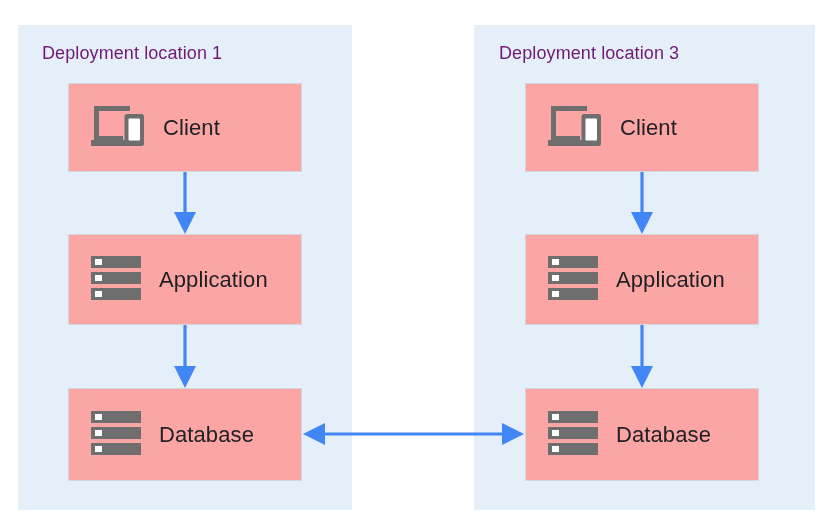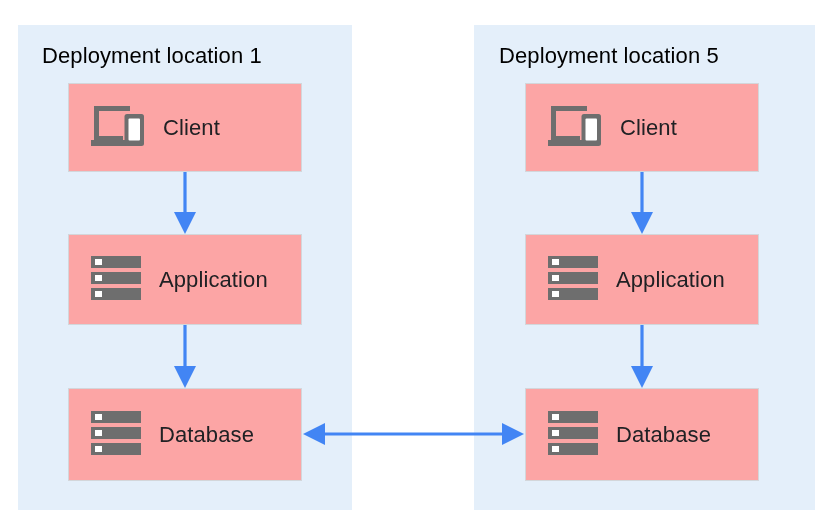--- a/index.html
+++ b/index.html
@@ -10,22 +10,22 @@
     overflow:hidden;
   }
   #stage{position:relative;width:834px;height:524px;}
 
   .panel{
     position:absolute;
     background:#e4effa;
   }
   .panel-title{
     position:absolute;
-    font-size:22px;
-    color:#000000;
+    font-size:18px;
+    color:#701a75;
     letter-spacing:.1px;
     white-space:nowrap;
   }
 
   .node{
     position:absolute;
     background:#fca5a5;
     border:1px solid #d3d6da;
     box-sizing:border-box;
     display:flex;
@@ -94,21 +94,21 @@
         <rect x="0" y="18" width="50" height="12" fill="#6e6e6e"></rect>
         <rect x="4" y="21" width="7" height="6" fill="#ffffff"></rect>
         <rect x="0" y="34" width="50" height="12" fill="#6e6e6e"></rect>
         <rect x="4" y="37" width="7" height="6" fill="#ffffff"></rect>
       </svg>
     </span>
     <span class="label">Database</span>
   </div>
 
   <div class="panel" style="left:474px;top:25px;width:341px;height:485px;"></div>
-  <div class="panel-title" style="left:499px;top:43px;">Deployment location 5</div>
+  <div class="panel-title" style="left:499px;top:43px;">Deployment location 3</div>
 
   <div class="node" style="left:525px;top:83px;width:234px;height:89px;">
     <span class="icon">
       <svg width="54" height="48" viewBox="0 0 54 48" xmlns="http://www.w3.org/2000/svg">
         <path d="M3 4 h36 v5 H8 v25 h24 v5 H3 Z" fill="#6e6e6e"></path>
         <rect x="0" y="38" width="36" height="6" fill="#6e6e6e"></rect>
         <rect x="33.5" y="12" width="19.5" height="32" rx="2.5" fill="#6e6e6e"></rect>
         <rect x="37.5" y="16.5" width="11.5" height="22" rx="1" fill="#ffffff"></rect>
       </svg>
     </span>

